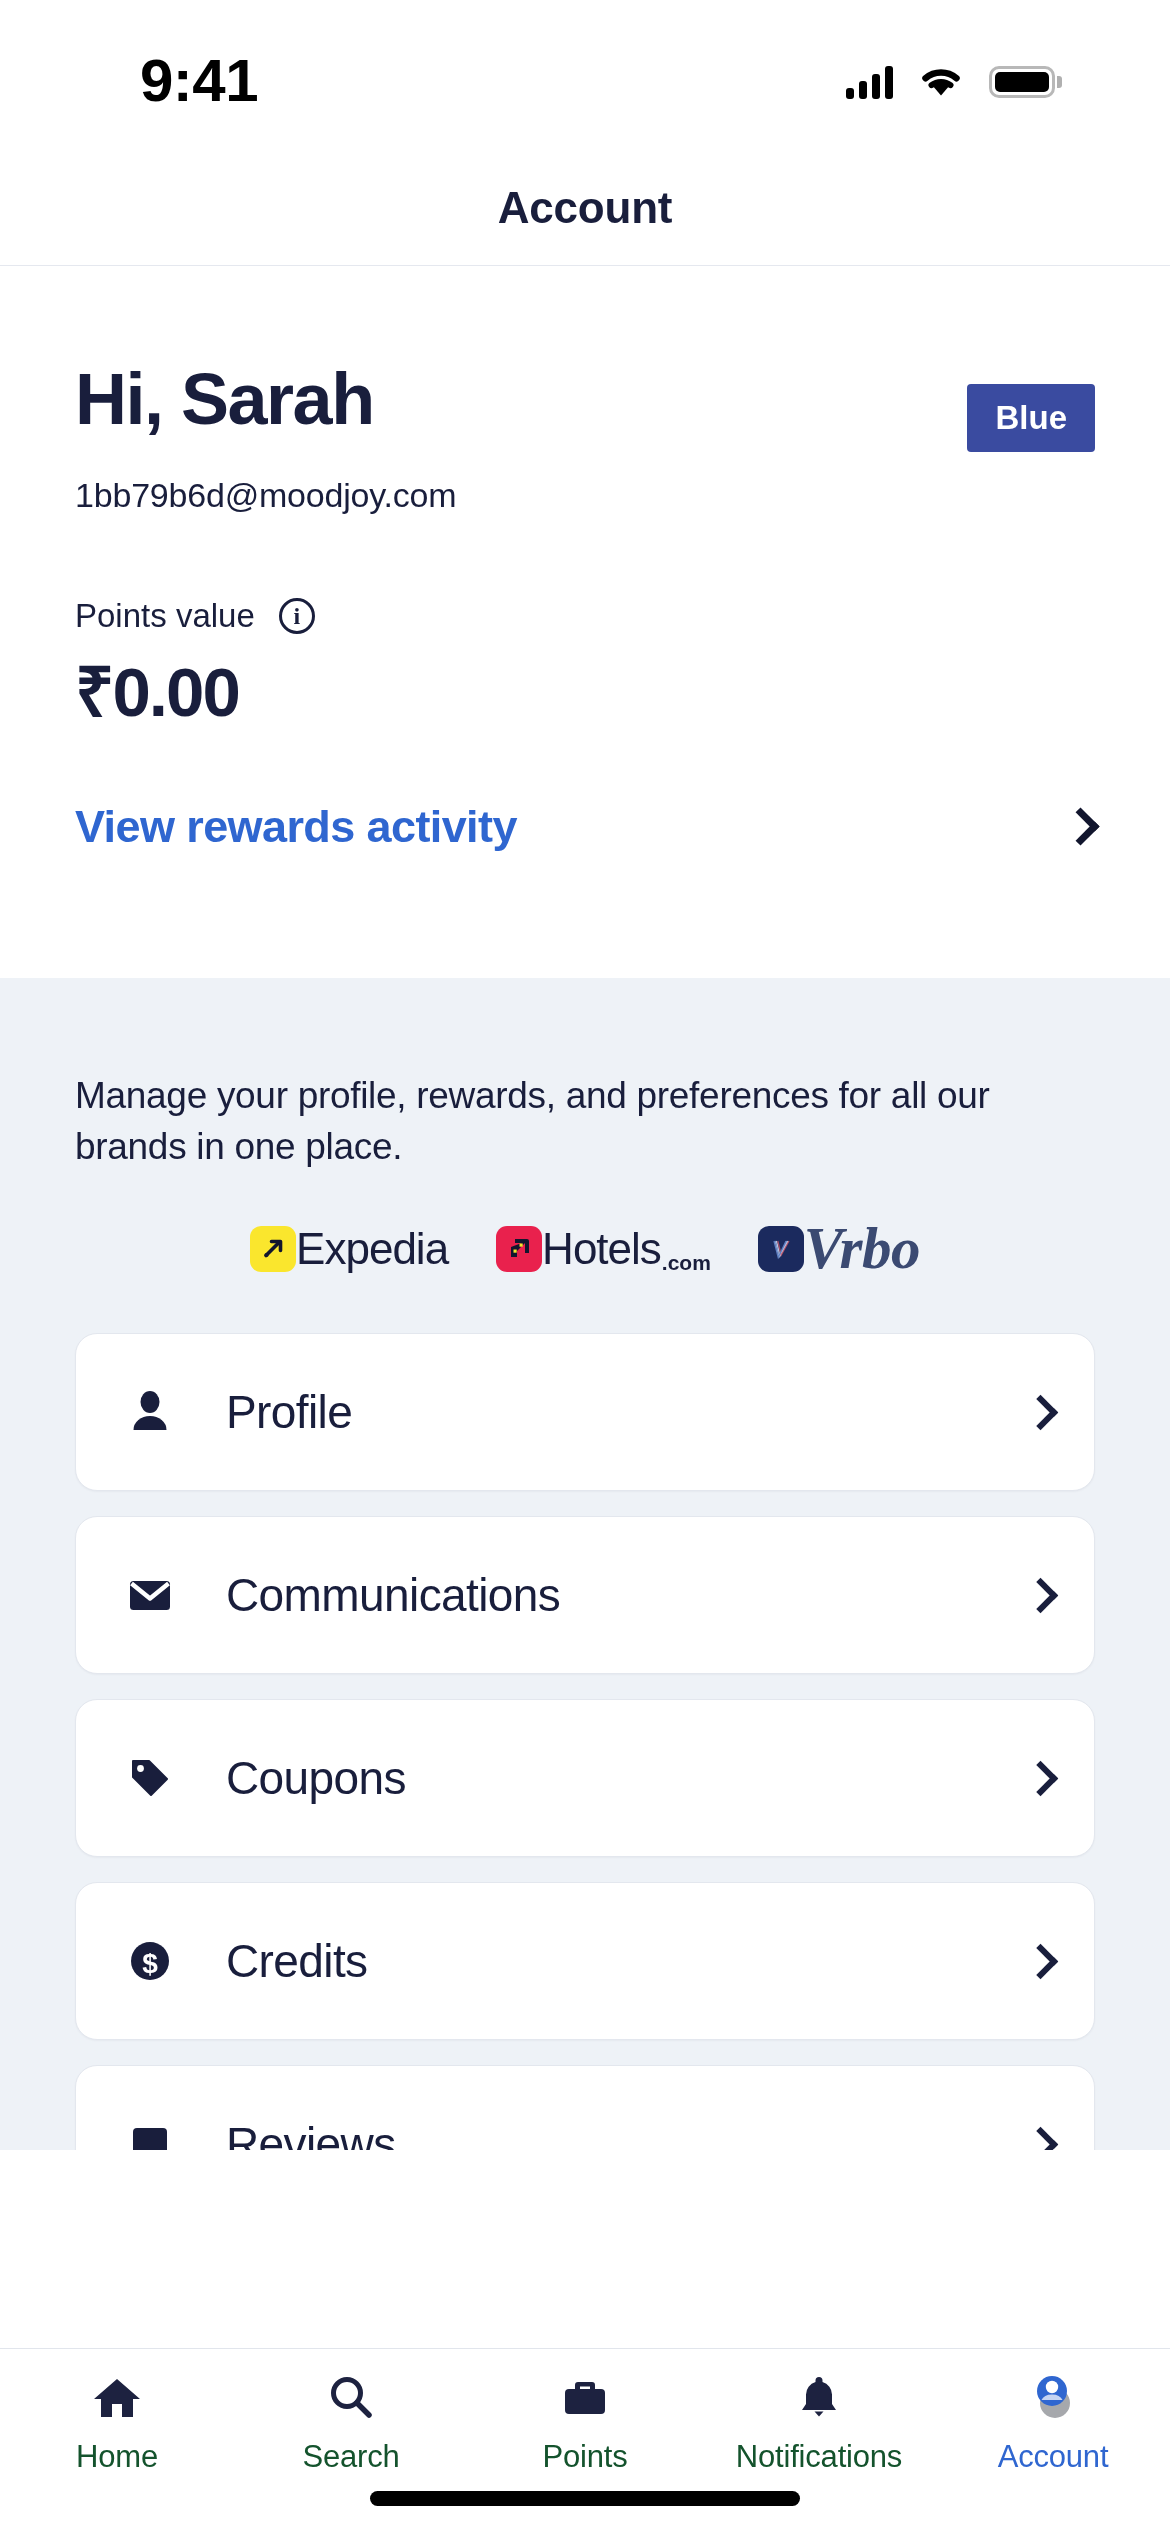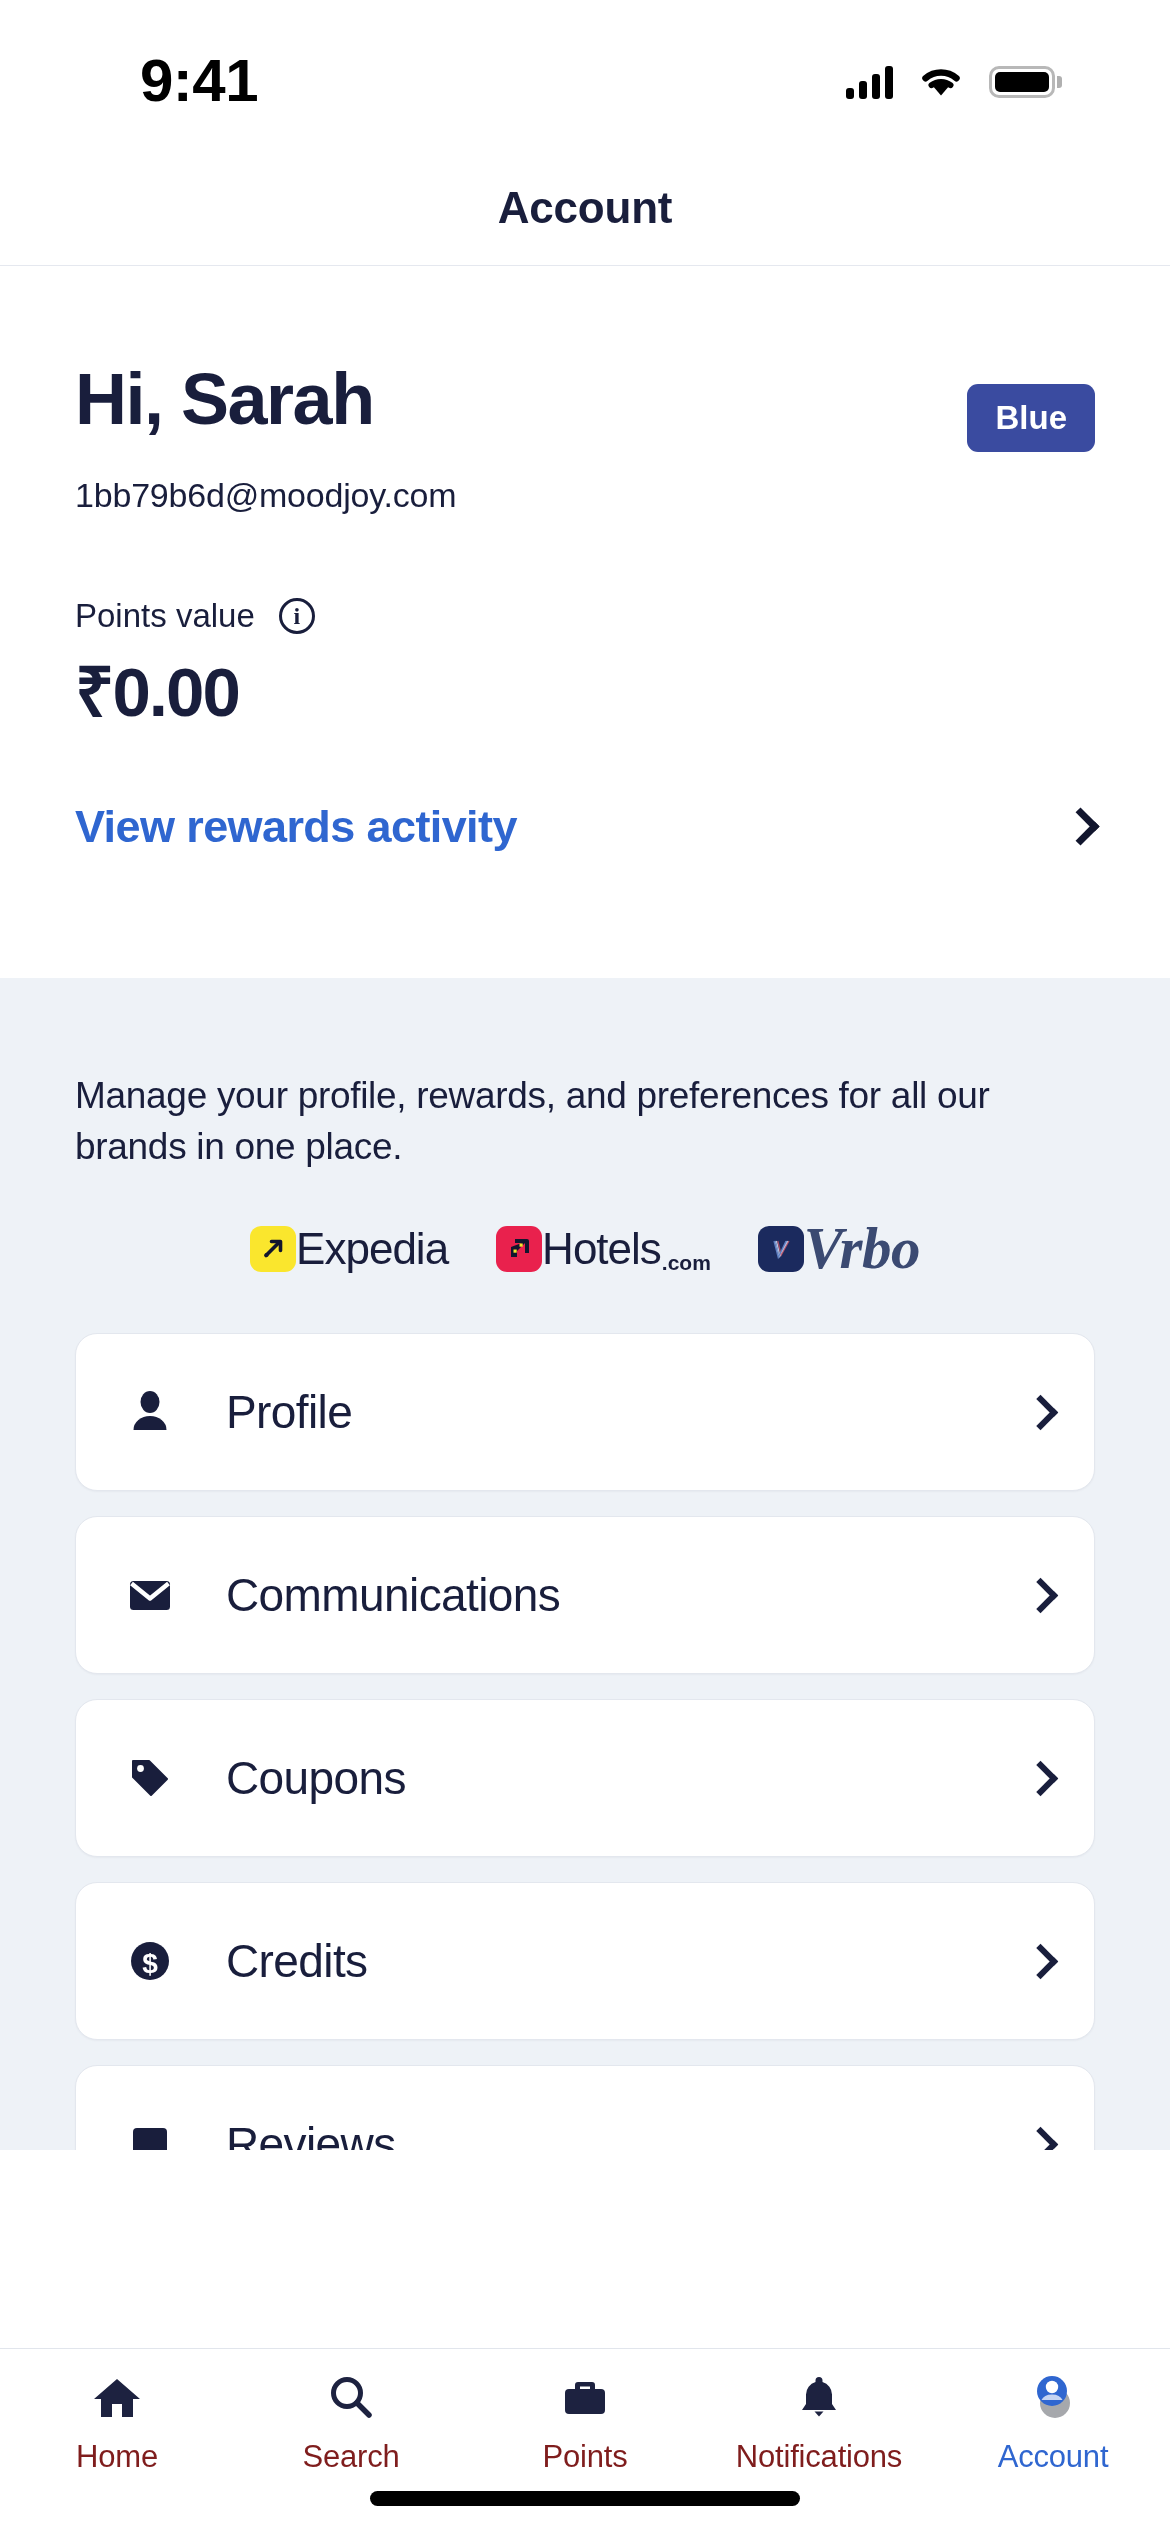--- a/index.html
+++ b/index.html
@@ -69,21 +69,21 @@
     display:flex; align-items:flex-start; justify-content:space-between;
     padding-top:95px;
   }
   .greet-name {
     font-size:72px; font-weight:700; color:#191e3c;
     letter-spacing:-1.5px; line-height:1.05;
   }
   .tier-badge {
     background:#3a4ba0; color:#ffffff;
     font-size:33px; font-weight:700;
-    padding:15px 28px; border-radius:11px;
+    padding:15px 28px; border-radius:4px;
     margin-top:22px; white-space:nowrap;
   }
   .greet-email {
     font-size:34px; color:#191e3c; font-weight:400;
     margin-top:24px; letter-spacing:-0.2px;
   }
   .points-label-row {
     display:flex; align-items:center; gap:24px; margin-top:82px;text-align:right;
   }
   .points-label { font-size:33px; color:#191e3c; font-weight:400; }
@@ -192,21 +192,21 @@
   }
   .tab {
     flex:1; display:flex; flex-direction:column;
     align-items:center; gap:16px;
   }
   .tab-icon {
     height:52px; display:flex; align-items:center; justify-content:center;
     color:#1d2240;
   }
   .tab-label {
-    font-size:31px; color:#7f1d1d; letter-spacing:-0.2px;
+    font-size:31px; color:#14532d; letter-spacing:-0.2px;
   }
   .tab.active .tab-label { color:#2f66d0; }
 
   .home-indicator {
     position:absolute; bottom:26px; left:50%; transform:translateX(-50%);
     width:430px; height:15px; background:#000000; border-radius:100px;
   }
 </style>
 </head>
 <body>

